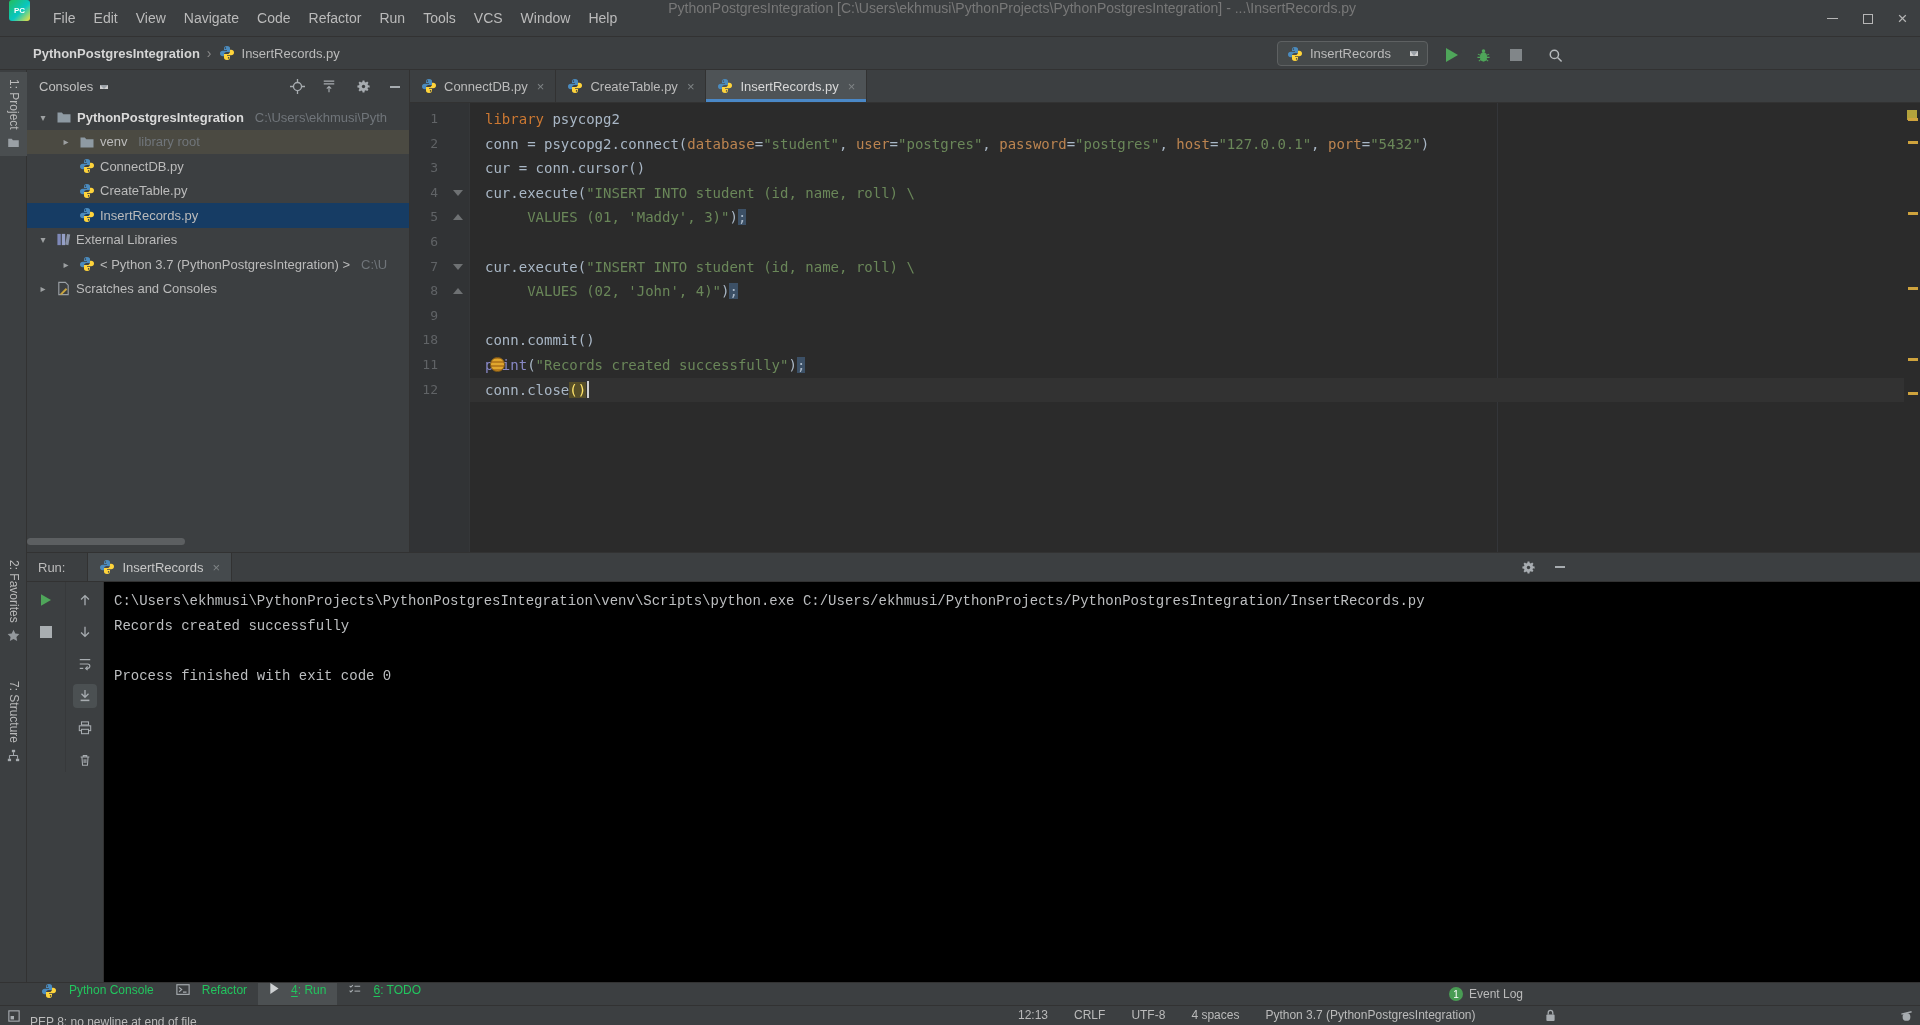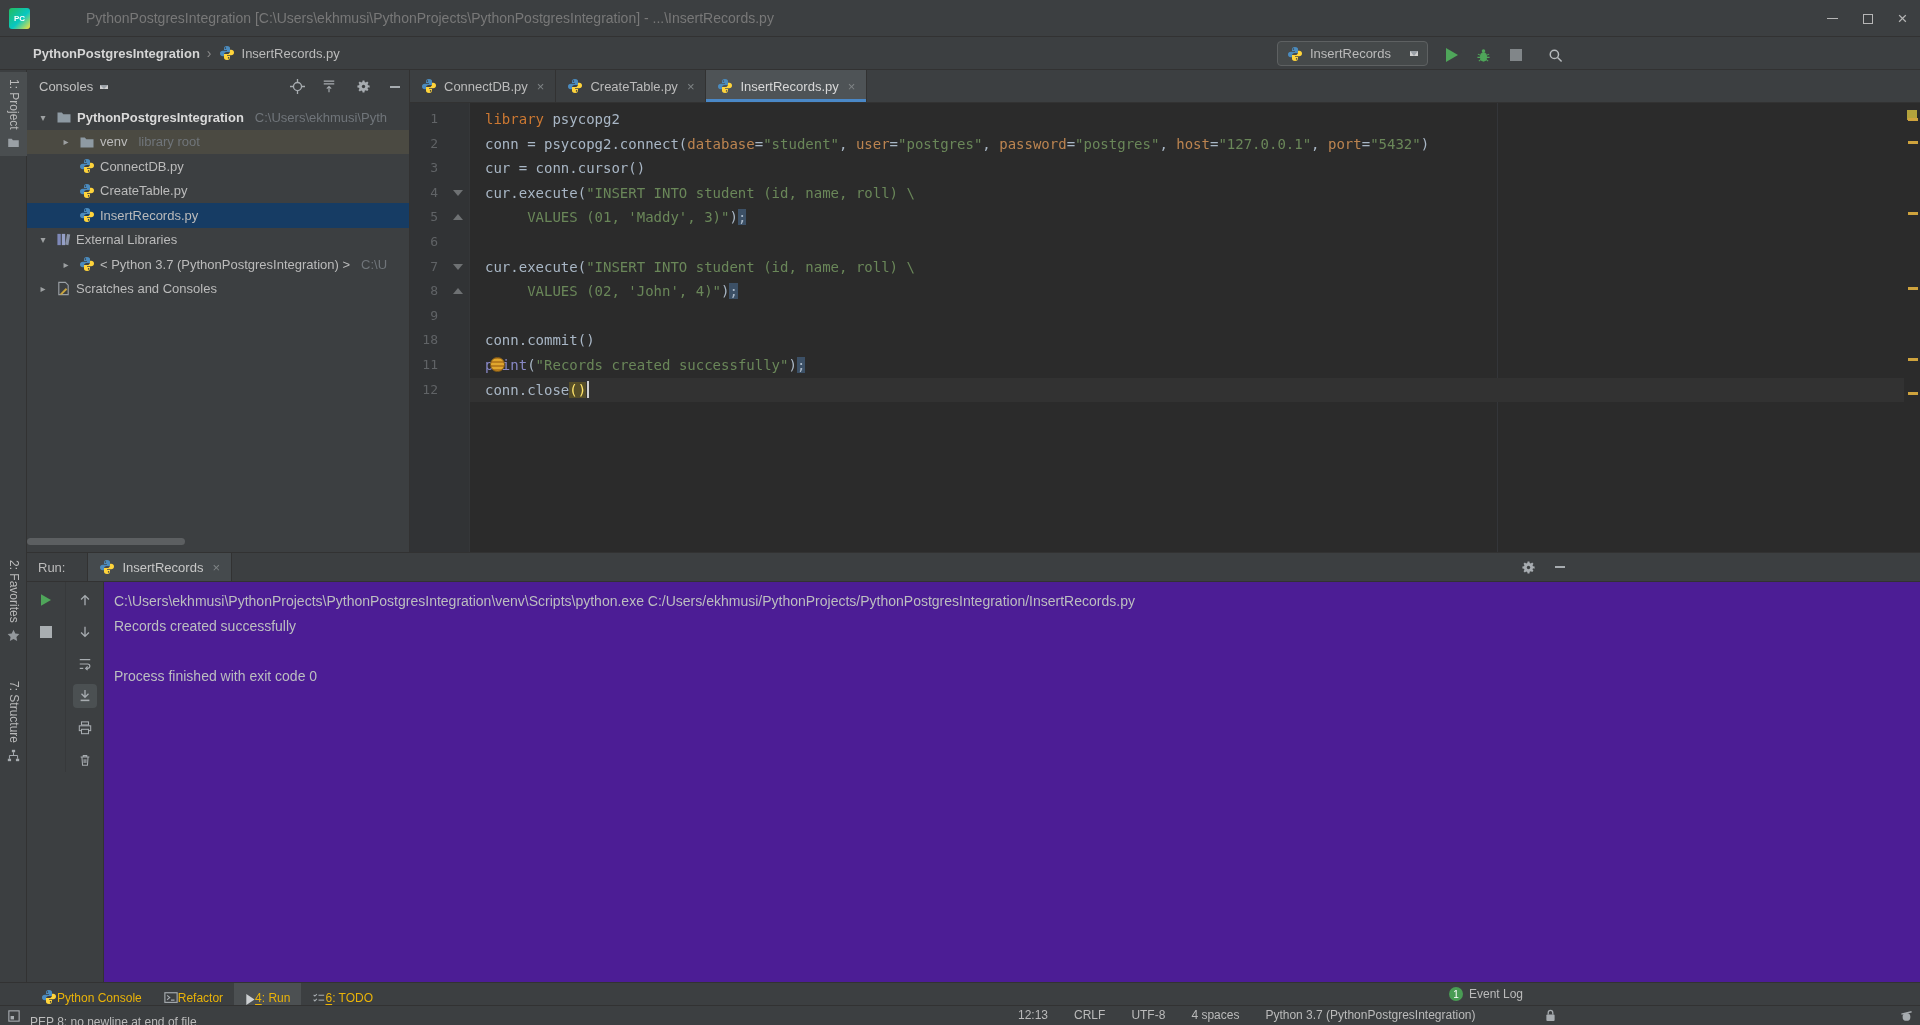--- a/index.html
+++ b/index.html
@@ -1,19 +1,19 @@
 <!DOCTYPE html>
 <html><head>
 <meta charset="utf-8">
 <style>
 *{margin:0;padding:0;box-sizing:border-box}
 html,body{width:1920px;height:1025px;background:#3c3f41;font-family:"Liberation Sans",sans-serif;overflow:hidden;color:#bbbbbb;cursor:default}
 .icon svg,[data-icon] svg{display:block}
 
-#titlebar{position:absolute;left:0;top:0;width:1920px;height:37px;background:#3c3f41;border-bottom:1px solid #323232;display:flex;align-items:center}
+#titlebar{position:absolute;left:0;top:0;width:1920px;height:37px;background:#3c3f41;border-bottom:1px solid #323232;display:flex;}
 #logo{width:21px;height:21px;margin:0 14px 0 9px;border-radius:3px;background:linear-gradient(135deg,#1fbf6f 10%,#08c7c2 55%,#f7e13c 100%);display:flex;align-items:center;justify-content:center;font-size:8px;font-weight:bold;color:#fff}
 #menus{display:flex;align-items:center}
 .menu-item{padding:4px 9px;font-size:14px;color:#bbbbbb}
 #wintitle{margin-left:42px;font-size:14px;color:#787878;white-space:nowrap}
 #wincontrols{position:absolute;right:0;top:0;height:37px;display:flex}
 .wbtn{width:35px;height:37px;display:flex;align-items:center;justify-content:center;color:#b6b6b6}
 .wmin{width:11px;height:1.6px;background:#b6b6b6}
 .wmax{width:10px;height:10px;border:1.4px solid #b6b6b6}
 .wclose{font-size:17px;line-height:1}
 
@@ -79,43 +79,56 @@
 #runlabel{padding-left:11px;color:#bbbbbb}
 #runtab{margin-left:22px;height:100%;display:flex;align-items:center;gap:7px;padding:0 11px;background:#454a4d;border-left:1px solid #323232;border-right:1px solid #323232;color:#c7c7c7}
 #rh-gear{position:absolute;left:1494px;top:7px}
 #rh-hide{position:absolute;left:1528px;top:13px;width:10px;height:2px;background:#a7acb0}
 #runtools{position:absolute;left:0;top:29px;bottom:0;width:77px;background:#3c3f41;border-right:1px solid #323232}
 .rt-col{position:absolute;top:0;width:38px;padding-top:6px;display:flex;flex-direction:column;align-items:center;gap:8px}
 #rtcol1{left:0}
 #rtcol2{left:38px;border-left:1px solid #37393b}
 .rticon{width:24px;height:24px;display:flex;align-items:center;justify-content:center}
 .rticon.active{background:#4b5052;border-radius:4px}
-#console{position:absolute;left:77px;top:29px;right:0;bottom:0;background:#4c1d95;font-family:Liberation Sans, sans-serif;font-size:14px;color:#bcbec0;padding:7px 0 0 10px}
+#console{position:absolute;left:77px;top:29px;right:0;bottom:0;background:#000000;font-family:Liberation Mono, monospace;font-size:14px;color:#bcbec0;padding:7px 0 0 10px}
 .con-line{min-height:25px;line-height:25px;white-space:pre}
 
 #bottombar{position:absolute;left:0;top:982px;width:1920px;height:23px;background:#3c3f41;border-top:1px solid #323232;display:flex;align-items:center;font-size:12px}
-.bitem{display:flex;align-items:flex-end;gap:0;padding:0 11px;height:100%;color:#eab308}
+.bitem{display:flex;align-items:flex-start;gap:12px;padding:0 11px;height:100%;color:#22c55e}
 .bitem:first-child{margin-left:30px}
 .bitem.active{background:#4c5052}
 #eventlog{position:absolute;left:1449px;top:0;height:100%;display:flex;align-items:center;gap:6px}
 .evbadge{width:14px;height:14px;border-radius:50%;background:#499c54;color:#fff;font-size:10px;display:flex;align-items:center;justify-content:center}
 
 #statusbar{position:absolute;left:0;top:1005px;width:1920px;height:20px;background:#3c3f41;border-top:1px solid #323232;font-size:12px;color:#bbbbbb}
 #stmsg{position:absolute;left:30px;top:9px}
 #stswitch{position:absolute;left:8px;top:4px}
 #sitems{position:absolute;left:1018px;top:2px;display:flex;gap:26px;align-items:center}
 #st-lock{position:absolute;left:1545px;top:3px}
 #st-hector{position:absolute;right:7px;top:3px}
 u{text-underline-offset:2px}
 </style>
 </head>
 <body>
 
 <div id="titlebar">
   <div id="logo">PC</div>
+  <div id="menus">
+      <span class="menu-item">File</span>
+      <span class="menu-item">Edit</span>
+      <span class="menu-item">View</span>
+      <span class="menu-item">Navigate</span>
+      <span class="menu-item">Code</span>
+      <span class="menu-item">Refactor</span>
+      <span class="menu-item">Run</span>
+      <span class="menu-item">Tools</span>
+      <span class="menu-item">VCS</span>
+      <span class="menu-item">Window</span>
+      <span class="menu-item">Help</span>
+    </div>
   <div id="wintitle">PythonPostgresIntegration [C:\Users\ekhmusi\PythonProjects\PythonPostgresIntegration] - ...\InsertRecords.py</div>
   <div id="wincontrols">
     <div class="wbtn">
         <div class="wmin"></div>
       </div>
     <div class="wbtn">
         <div class="wmax"></div>
       </div>
     <div class="wbtn wclose">×</div>
   </div>

